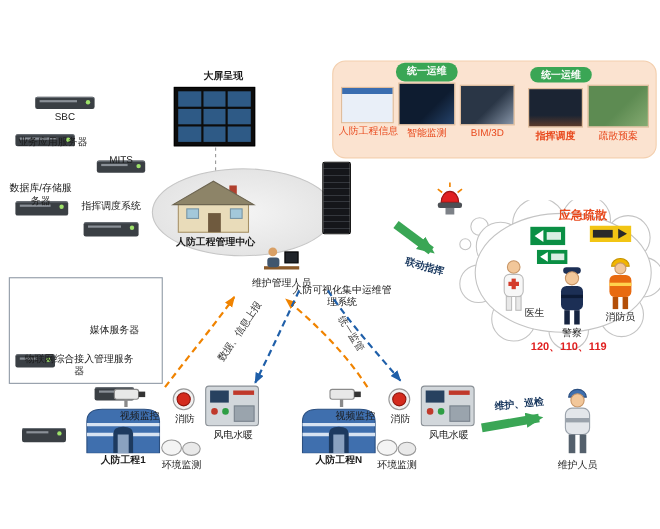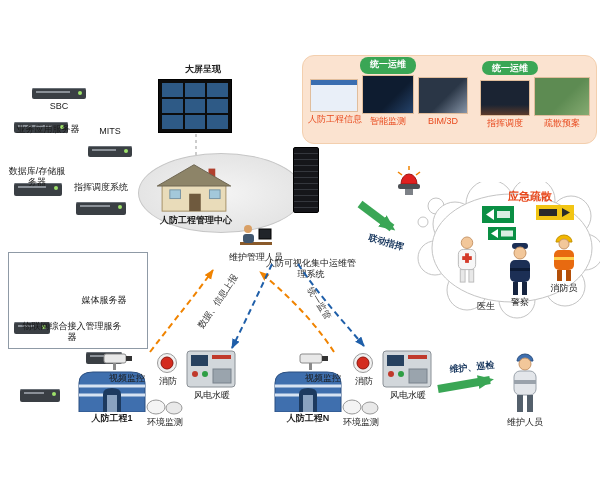--- a/index.html
+++ b/index.html
@@ -42,21 +42,21 @@
       <span></span>
       <span></span>
       <span></span>
   </div>
 
   <div class="abs server" style="left:32px;top:88px;width:54px;height:11px;"></div>
   <div class="abs lbl" style="left:24px;top:101px;width:70px;">SBC</div>
   <div class="abs server" style="left:14px;top:111px;width:54px;height:11px;"></div>
   <div class="abs lbl" style="left:2px;top:124px;width:92px;">业务应用服务器</div>
   <div class="abs server" style="left:88px;top:124px;width:44px;height:11px;"></div>
-  <div class="abs lbl" style="left:84px;top:126px;width:52px;">MITS</div>
+  <div class="abs lbl" style="left:84px;top:140px;width:52px;">MITS</div>
   <div class="abs server" style="left:14px;top:150px;width:48px;height:13px;"></div>
   <div class="abs lbl" style="left:6px;top:166px;width:62px;">数据库/存储服务器</div>
   <div class="abs server" style="left:76px;top:156px;width:50px;height:13px;"></div>
   <div class="abs lbl" style="left:64px;top:182px;width:74px;">指挥调度系统</div>
 
   <div class="abs boxed" style="left:8px;top:252px;width:140px;height:97px;"></div>
   <div class="abs server" style="left:14px;top:263px;width:36px;height:12px;"></div>
   <div class="abs server" style="left:86px;top:281px;width:36px;height:12px;"></div>
   <div class="abs lbl" style="left:78px;top:295px;width:52px;">媒体服务器</div>
   <div class="abs server" style="left:20px;top:306px;width:40px;height:13px;"></div>
@@ -92,21 +92,21 @@
   <div class="abs shot" style="left:310px;top:79px;width:48px;height:33px;background:linear-gradient(180deg,#3a6db0 0 5px,#e9eff8 5px);"></div>
   <div class="abs shot" style="left:362px;top:75px;width:52px;height:39px;background:linear-gradient(135deg,#0e1c30 60%,#25436b);"></div>
   <div class="abs shot" style="left:418px;top:77px;width:50px;height:37px;background:linear-gradient(135deg,#2a3646 55%,#8795a8);"></div>
   <div class="abs shot" style="left:480px;top:80px;width:50px;height:36px;background:linear-gradient(180deg,#1b2433 70%,#5b3a2a);"></div>
   <div class="abs shot" style="left:534px;top:77px;width:56px;height:39px;background:linear-gradient(135deg,#5d8b52 55%,#86ab72);"></div>
   <div class="abs pill" style="left:360px;top:57px;width:56px;height:17px;">统一运维</div>
   <div class="abs pill" style="left:482px;top:61px;width:56px;height:14px;">统一运维</div>
   <div class="abs lbl red" style="left:304px;top:114px;width:62px;">人防工程信息</div>
   <div class="abs lbl red" style="left:362px;top:116px;width:52px;">智能监测</div>
   <div class="abs lbl red" style="left:418px;top:116px;width:50px;">BIM/3D</div>
-  <div class="abs lbl red" style="left:480px;top:118px;width:50px;">指挥调度</div>
+  <div class="abs lbl red" style="left:480px;top:118px;width:50px;font-weight:bold;">指挥调度</div>
   <div class="abs lbl red" style="left:534px;top:118px;width:56px;">疏散预案</div>
 
   <div class="abs icon" style="left:394px;top:164px;width:30px;height:32px;">
     <svg viewBox="0 0 30 32">
       <g stroke="#f08300" stroke-width="1.5">
         <line x1="4" y1="8" x2="8" y2="11"></line>
           <line x1="15" y1="2" x2="15" y2="6"></line>
           <line x1="26" y1="8" x2="22" y2="11"></line>
       </g>
       <path d="M7,20 a8,10 0 0 1 16,0 z" fill="#e02020" stroke="#9c1313"></path>
@@ -157,21 +157,21 @@
   <div class="abs icon" style="left:452px;top:236px;width:30px;height:48px;">
     <svg viewBox="0 0 30 50">
       <circle cx="15" cy="7" r="6" fill="#f2c79a" stroke="#c79567"></circle>
       <rect x="6" y="14" width="18" height="21" rx="5" fill="#f7f7f7" stroke="#b9b9b9"></rect>
       <rect x="13" y="18" width="4" height="10" fill="#d43b2a"></rect>
         <rect x="10" y="21" width="10" height="4" fill="#d43b2a"></rect>
       <rect x="8" y="35" width="5" height="13" fill="#e8e8e8" stroke="#bbb"></rect>
       <rect x="17" y="35" width="5" height="13" fill="#e8e8e8" stroke="#bbb"></rect>
     </svg>
   </div>
-  <div class="abs lbl" style="left:446px;top:301px;width:42px;padding-left:19px;">医生</div>
+  <div class="abs lbl" style="left:446px;top:279px;width:42px;padding-left:19px;">医生</div>
   <div class="abs icon" style="left:504px;top:242px;width:32px;height:54px;">
     <svg viewBox="0 0 32 54">
       <rect x="8" y="1" width="16" height="6" rx="3" fill="#1c2f55"></rect>
       <circle cx="16" cy="11" r="6" fill="#f2c79a" stroke="#c79567"></circle>
       <rect x="6" y="18" width="20" height="22" rx="5" fill="#1c2f55"></rect>
       <rect x="6" y="26" width="20" height="3" fill="#0d1b36"></rect>
       <rect x="9" y="40" width="5" height="13" fill="#162440"></rect>
       <rect x="18" y="40" width="5" height="13" fill="#162440"></rect>
     </svg>
   </div>
@@ -180,20 +180,21 @@
     <svg viewBox="0 0 32 48">
       <path d="M8,8 a8,7 0 0 1 16,0 z" fill="#f2b600" stroke="#c49200"></path>
       <circle cx="16" cy="10" r="5" fill="#f2c79a" stroke="#c79567"></circle>
       <rect x="6" y="16" width="20" height="20" rx="5" fill="#e86a10"></rect>
       <rect x="6" y="23" width="20" height="3" fill="#ffd24d"></rect>
       <rect x="9" y="36" width="5" height="11" fill="#b34f08"></rect>
       <rect x="18" y="36" width="5" height="11" fill="#b34f08"></rect>
     </svg>
   </div>
   <div class="abs lbl" style="left:540px;top:283px;width:48px;">消防员</div>
+  <div class="abs lbl b" style="left:458px;top:310px;width:118px;font-size:10px;color:#e02020;">120、110、119</div>
 
   <div class="abs" style="left:70px;top:348px;width:172px;height:90px;">
     <div class="abs icon" style="left:6px;top:20px;width:72px;height:44px;">
       <svg viewBox="0 0 72 44">
         <path d="M3,44 V15 Q3,4 17,4 H55 Q69,4 69,15 V44 Z" fill="#3f6fae" stroke="#2b4f80"></path>
         <path d="M3,18 H69 M3,27 H69" stroke="#d7e3f2" stroke-width="3"></path>
         <path d="M27,44 V26 Q27,20 36,20 Q45,20 45,26 V44 Z" fill="#1d3a5f"></path>
         <rect x="31" y="27" width="10" height="17" fill="#8aa2c0"></rect>
       </svg>
     </div>

